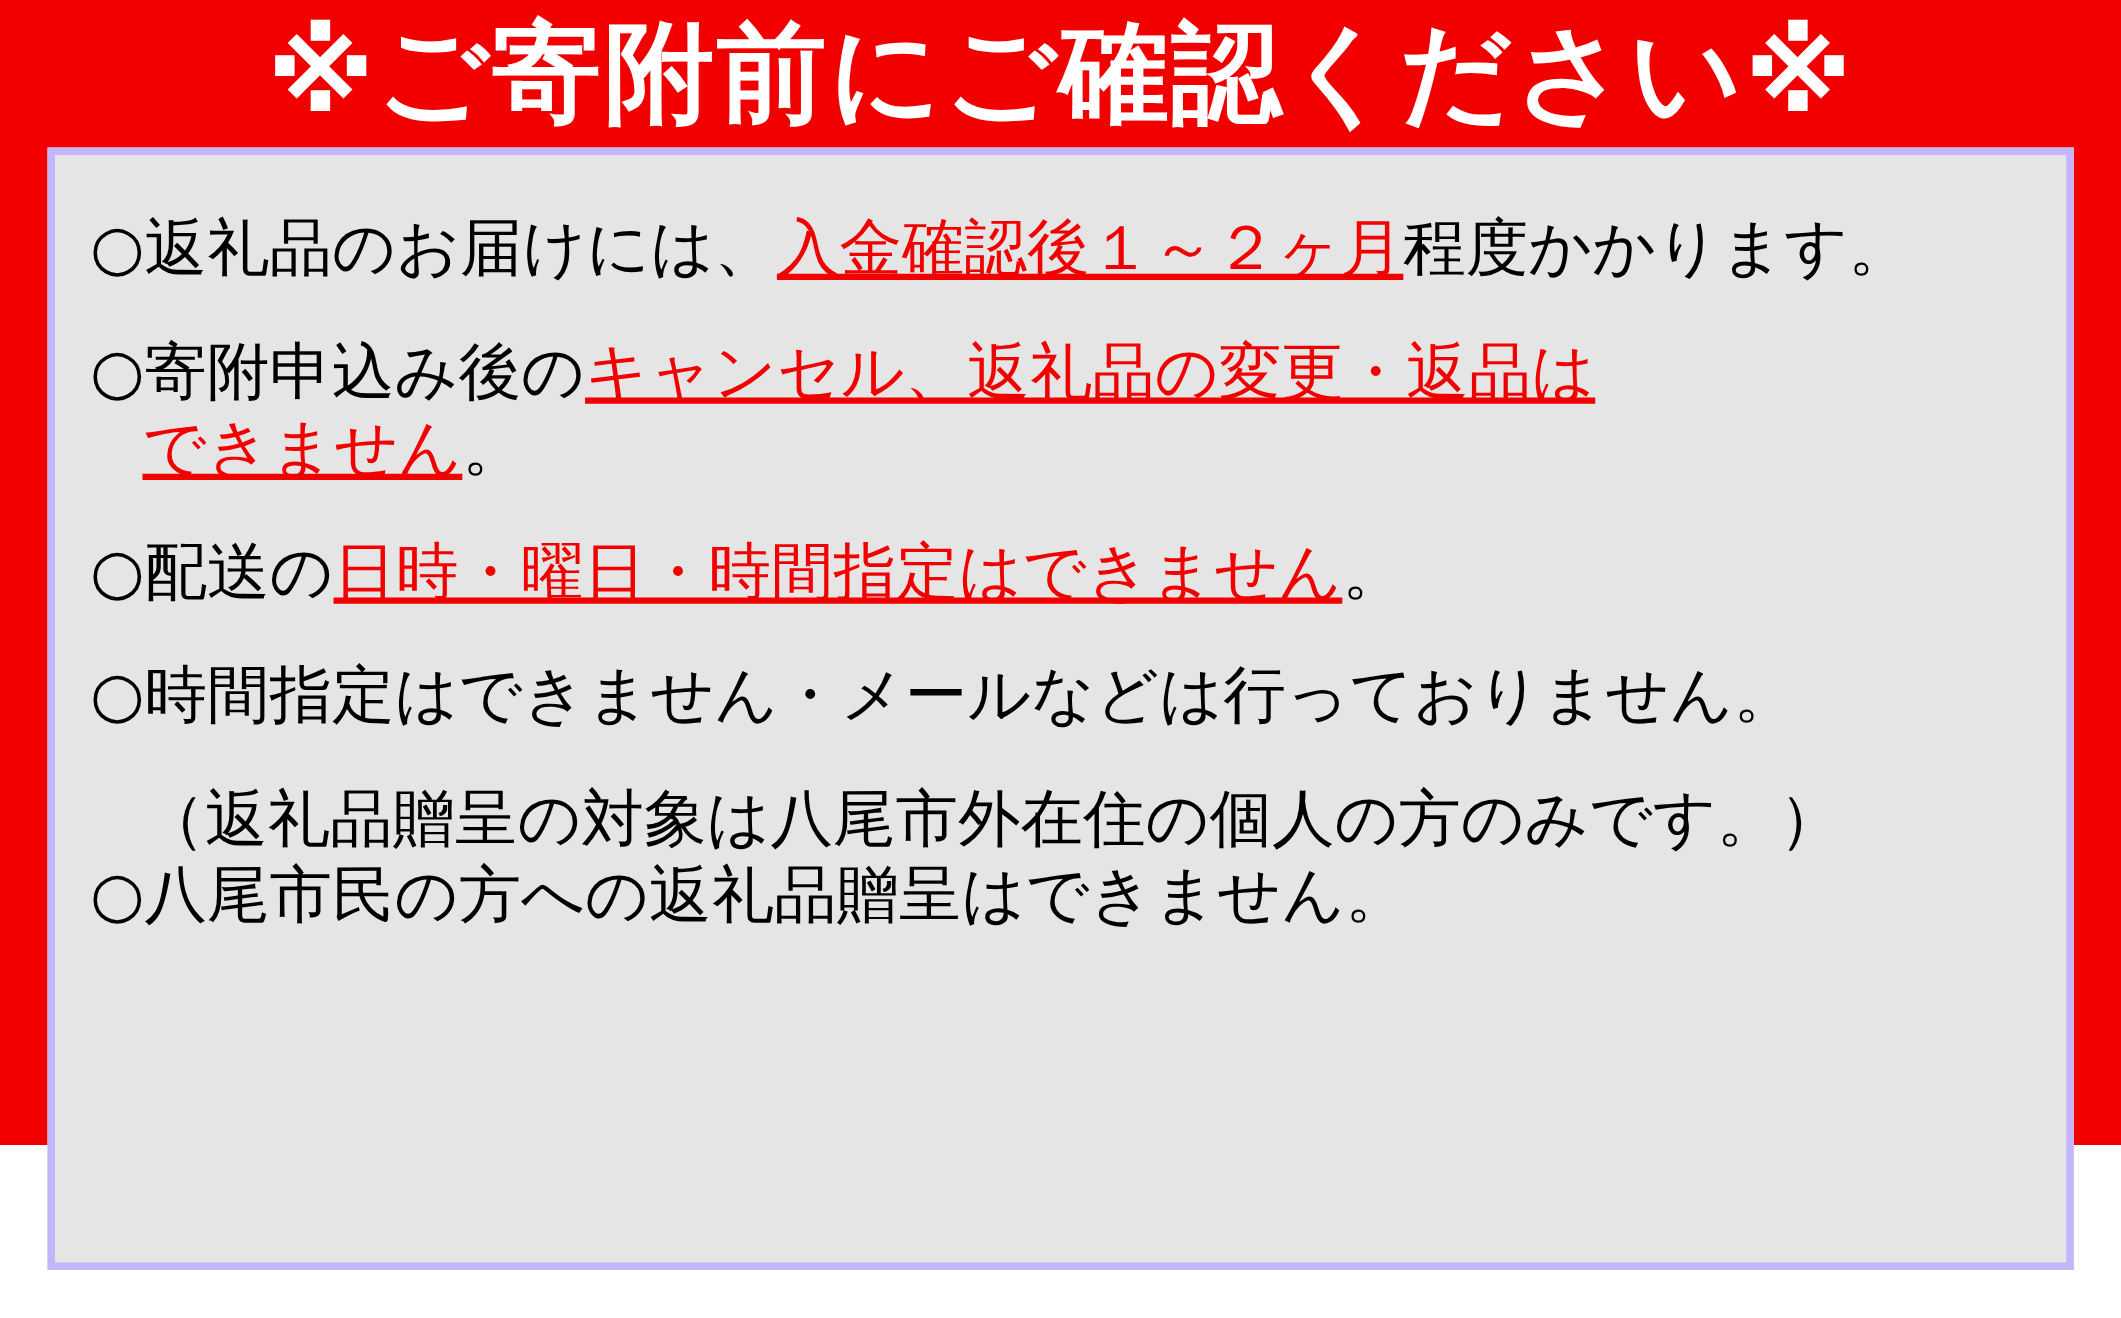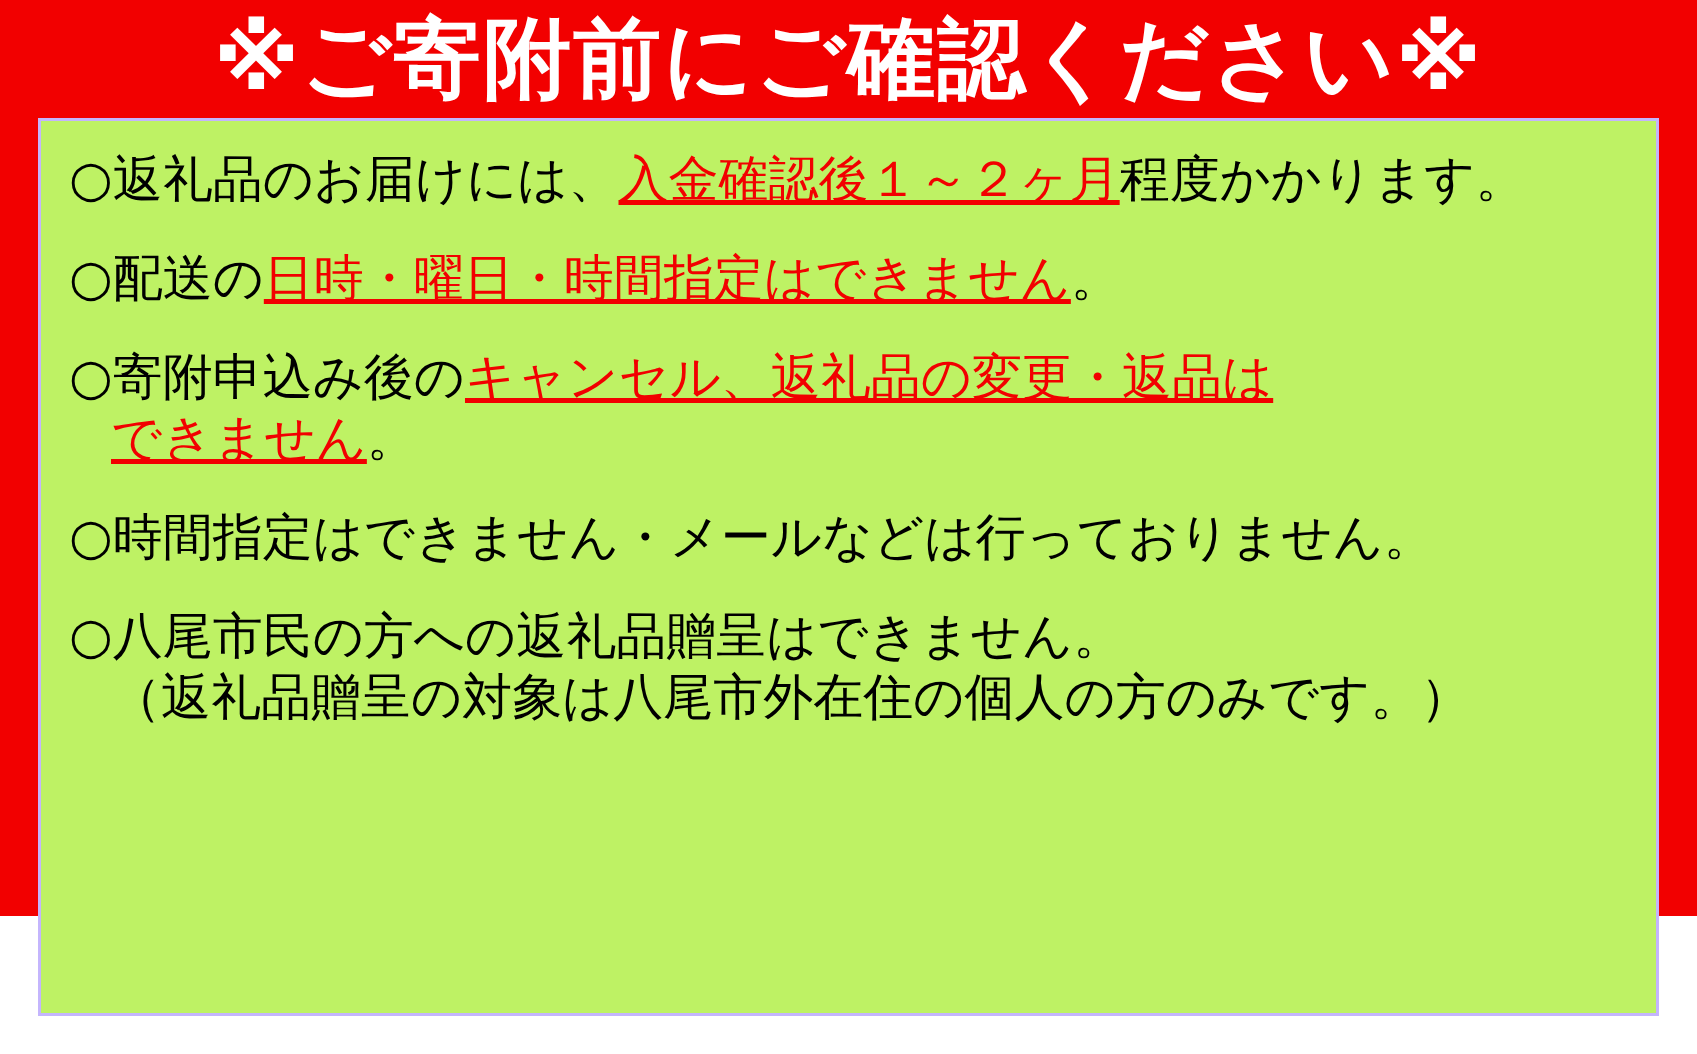--- a/index.html
+++ b/index.html
@@ -39,23 +39,23 @@
     font-family: "DejaVu Sans", "Liberation Sans", sans-serif;
   }
 
   .notice-body {
     box-sizing: border-box;
     position: absolute;
     left: 38px;
     top: 118px;
     width: 1621px;
     height: 898px;
-    background: #bef264;
-    border: 3px solid #c4b5fd;
-    padding: 28px 28px 10px 28px;
+    background: #e5e5e5;
+    border: 6px solid #c4b5fd;
+    padding: 44px 28px 10px 28px;
   }
 
   .notice-list {
     list-style: none;
     margin: 0;
     padding: 0;
   }
 
   .notice-item {
     font-size: 50px;
@@ -94,43 +94,43 @@
     <ul class="notice-list">
 
       <li class="notice-item">
         <span class="line">
           <span class="plain">○返礼品のお届けには、</span><span class="hl">入金確認後１～２ヶ月</span><span class="plain">程度かかります。</span>
         </span>
       </li>
 
       <li class="notice-item">
         <span class="line">
-          <span class="plain">○配送の</span><span class="hl">日時・曜日・時間指定はできません</span><span class="plain">。</span>
+          <span class="plain">○寄附申込み後の</span><span class="hl">キャンセル、返礼品の変更・返品は</span>
+        </span>
+        <span class="line indent">
+          <span class="hl">できません</span><span class="plain">。</span>
         </span>
       </li>
 
       <li class="notice-item">
         <span class="line">
-          <span class="plain">○寄附申込み後の</span><span class="hl">キャンセル、返礼品の変更・返品は</span>
-        </span>
-        <span class="line indent">
-          <span class="hl">できません</span><span class="plain">。</span>
+          <span class="plain">○配送の</span><span class="hl">日時・曜日・時間指定はできません</span><span class="plain">。</span>
         </span>
       </li>
 
       <li class="notice-item">
         <span class="line">
           <span class="plain">○時間指定はできません・メールなどは行っておりません。</span>
         </span>
       </li>
 
       <li class="notice-item">
+        <span class="line indent">
+          <span class="plain">（返礼品贈呈の対象は八尾市外在住の個人の方のみです。）</span>
+        </span>
         <span class="line">
           <span class="plain">○八尾市民の方への返礼品贈呈はできません。</span>
-        </span>
-        <span class="line indent">
-          <span class="plain">（返礼品贈呈の対象は八尾市外在住の個人の方のみです。）</span>
         </span>
       </li>
 
     </ul>
   </div>
 </div>
 
 </body></html>

